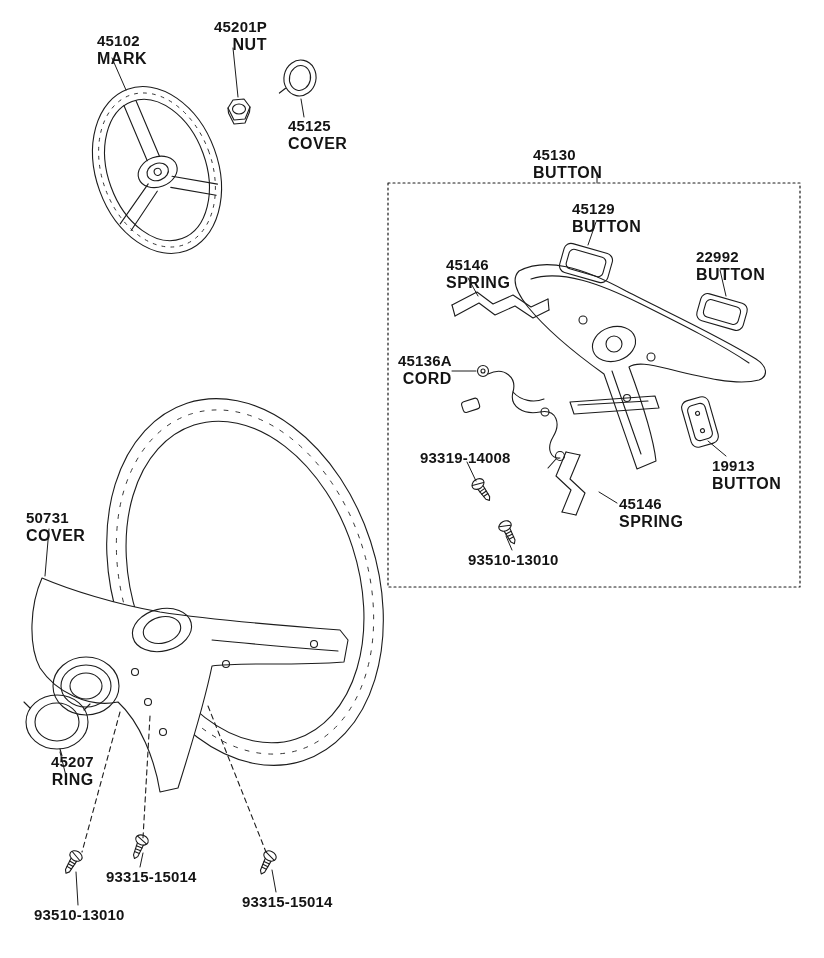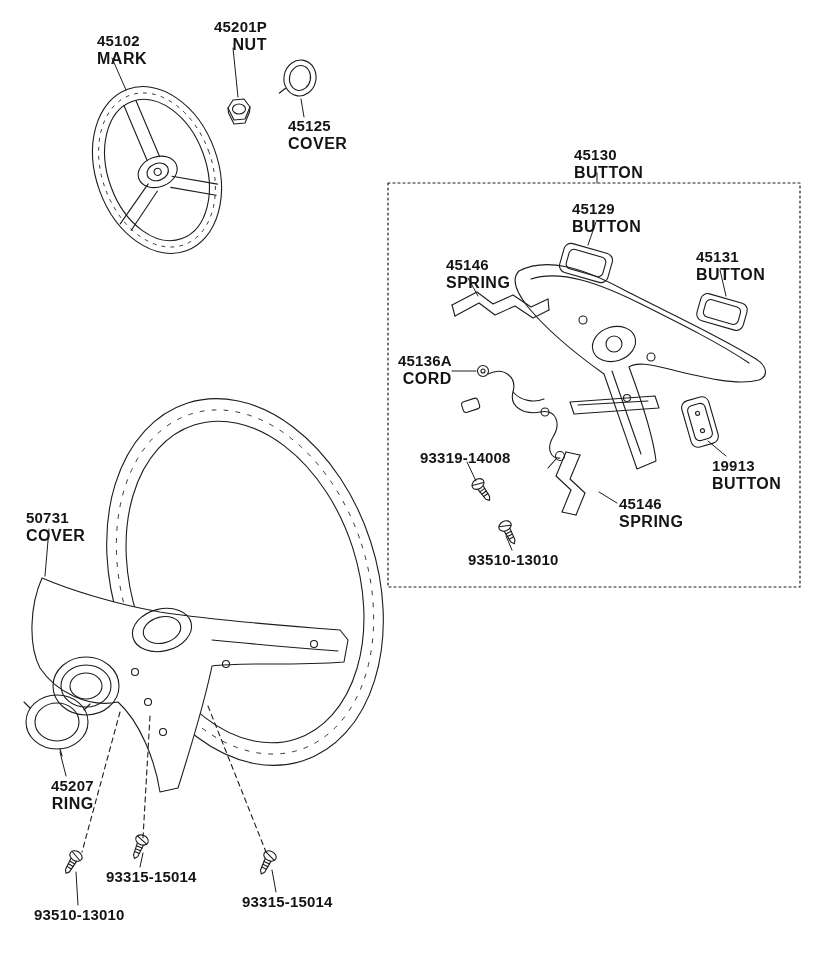--- a/index.html
+++ b/index.html
@@ -196,37 +196,37 @@
   <div class="label" style="left:214px;top:19px">
     <span class="part">45201P</span>
     <span class="pname">NUT</span>
   </div>
 
   <div class="label" style="left:288px;top:118px">
     <span class="part">45125</span>
     <span class="pname">COVER</span>
   </div>
 
-  <div class="label" style="left:574px;top:147px">
+  <div class="label" style="left:533px;top:147px">
     <span class="part">45130</span>
     <span class="pname">BUTTON</span>
   </div>
 
   <div class="label" style="left:572px;top:201px">
     <span class="part">45129</span>
     <span class="pname">BUTTON</span>
   </div>
 
   <div class="label" style="left:446px;top:257px">
     <span class="part">45146</span>
     <span class="pname">SPRING</span>
   </div>
 
   <div class="label" style="left:696px;top:249px">
-    <span class="part">45131</span>
+    <span class="part">22992</span>
     <span class="pname">BUTTON</span>
   </div>
 
   <div class="label" style="left:398px;top:353px">
     <span class="part">45136A</span>
     <span class="pname">CORD</span>
   </div>
 
   <div class="label" style="left:420px;top:450px">
     <span class="part">93319-14008</span>
@@ -244,21 +244,21 @@
 
   <div class="label" style="left:468px;top:552px">
     <span class="part">93510-13010</span>
   </div>
 
   <div class="label" style="left:26px;top:510px">
     <span class="part">50731</span>
     <span class="pname">COVER</span>
   </div>
 
-  <div class="label" style="left:51px;top:778px">
+  <div class="label" style="left:51px;top:754px">
     <span class="part">45207</span>
     <span class="pname">RING</span>
   </div>
 
   <div class="label" style="left:106px;top:869px">
     <span class="part">93315-15014</span>
   </div>
 
   <div class="label" style="left:242px;top:894px">
     <span class="part">93315-15014</span>

